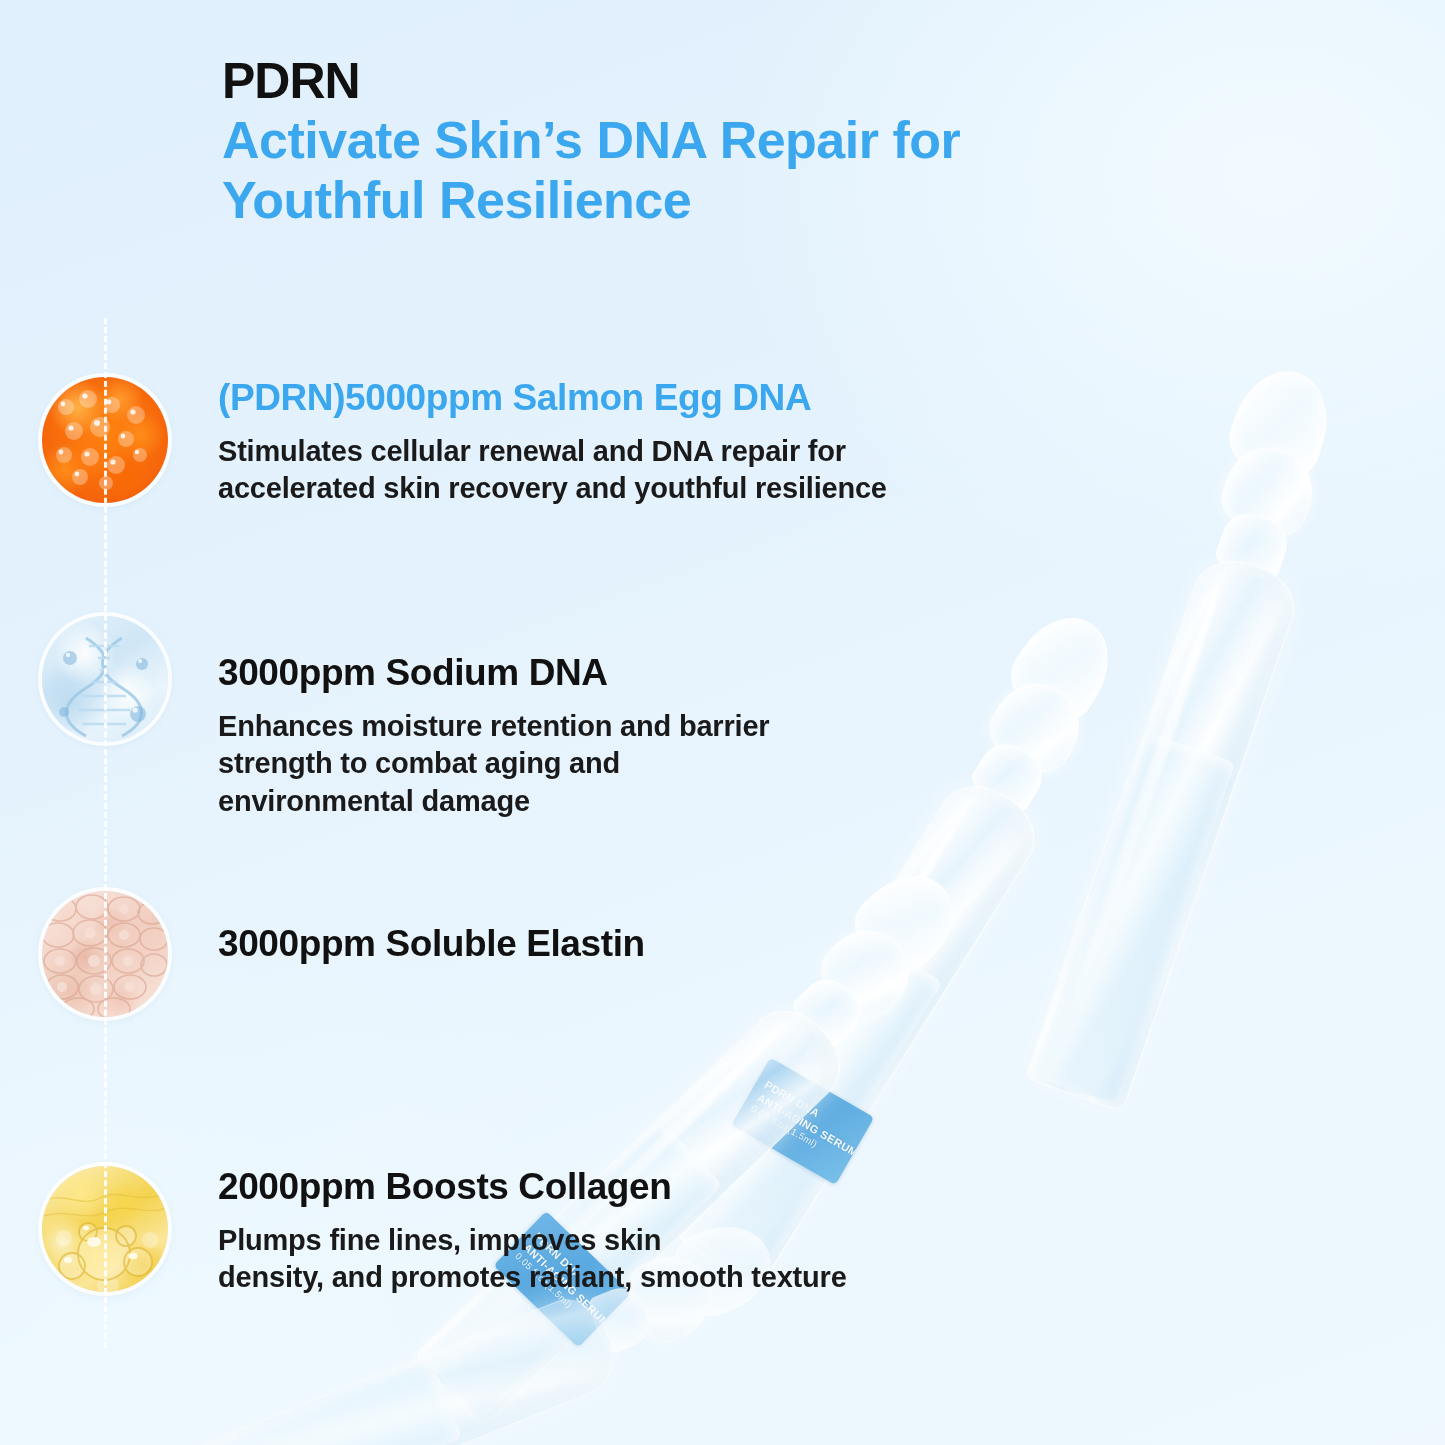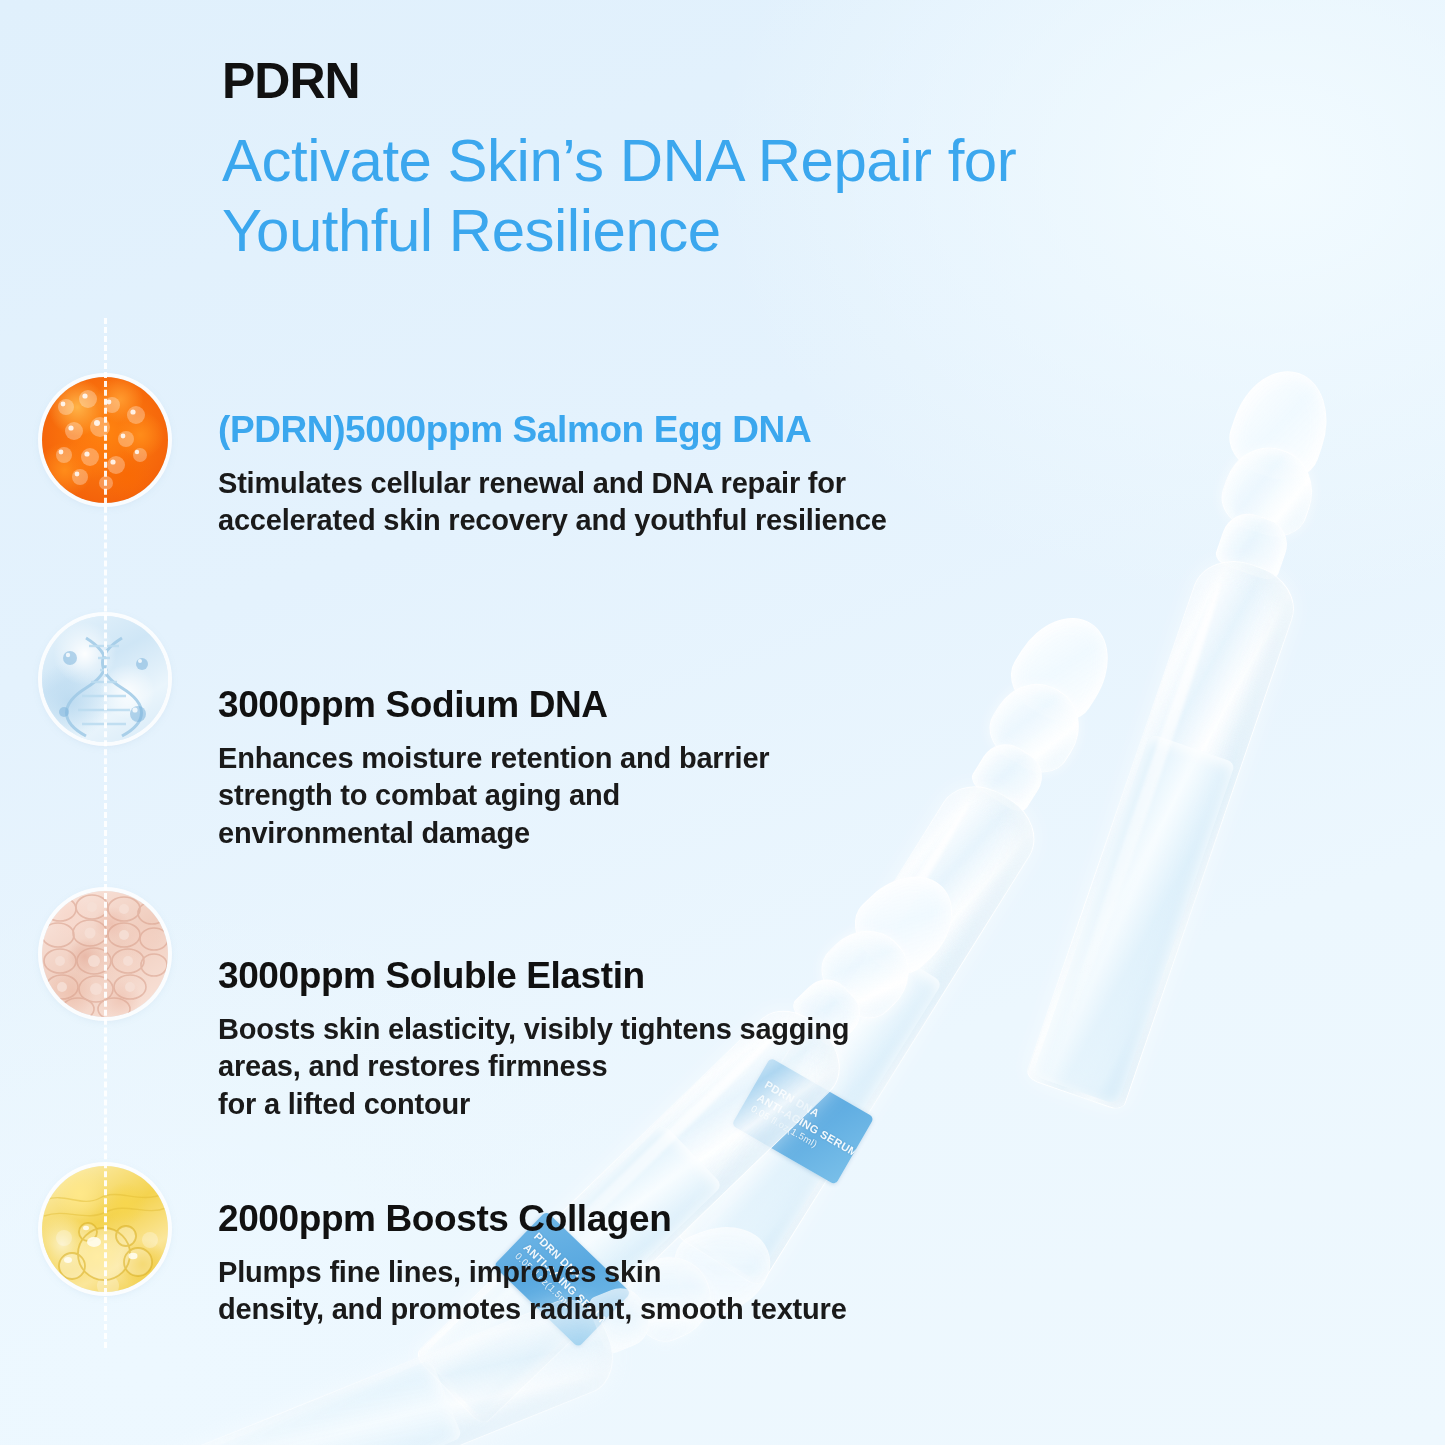--- a/index.html
+++ b/index.html
@@ -141,24 +141,24 @@
   }
   .brand-title {
     font-family: "Liberation Sans", sans-serif;
     font-size: 50px;
     font-weight: 700;
     color: #111111;
     letter-spacing: -1px;
     line-height: 0.95;
   }
   .sub-title {
-    margin-top: 20px;
-    font-family: "Liberation Sans", sans-serif;
-    font-size: 60px;
-    font-weight: 400;
+    margin-top: 4px;
+    font-family: "Liberation Sans", sans-serif;
+    font-size: 52px;
+    font-weight: 700;
     color: #3ba7ee;
     line-height: 1.17;
     letter-spacing: -0.5px;
     max-width: 940px;
   }
 
   
   .timeline {
     position: absolute;
     left: 104px;
@@ -173,21 +173,20 @@
     width: 126px;
     height: 126px;
     border-radius: 50%;
     overflow: hidden;
     box-shadow: 0 0 0 4px rgba(255,255,255,0.85), 0 2px 10px rgba(130,170,200,0.25);
     flex-shrink: 0;
   }
   .feature-text {
     position: absolute;
     left: 218px;
-    margin-top: 32px;
   }
   .feature-heading {
     font-family: "Liberation Sans", sans-serif;
     font-size: 37px;
     font-weight: 700;
     line-height: 1.1;
     letter-spacing: -0.4px;
     color: #111111;
     white-space: nowrap;
   }
@@ -423,23 +422,20 @@
             <circle cx="52" cy="70" r="6"></circle>
           <circle cx="86" cy="70" r="5"></circle>
             <circle cx="20" cy="96" r="5"></circle>
             <circle cx="54" cy="98" r="6"></circle>
           <circle cx="88" cy="96" r="5"></circle>
         </g>
       </svg>
     </div>
     <div class="feature-text" style="top:924px;">
       <div class="feature-heading">3000ppm Soluble Elastin</div>
-      <div class="feature-desc">Boosts skin elasticity, visibly tightens sagging
-areas, and restores firmness
-for a lifted contour</div>
     </div>
 
     <div class="feature-icon" style="left:42px; top:1166px;">
       <div class="collagen-bg"></div>
       <svg class="icon-art" viewBox="0 0 126 126" style="margin-top:-126px;">
         <g fill="#ffffff" opacity="0.28">
           <circle cx="62" cy="88" r="26"></circle>
             <circle cx="30" cy="100" r="13"></circle>
             <circle cx="96" cy="96" r="14"></circle>
           <circle cx="46" cy="66" r="9"></circle>

